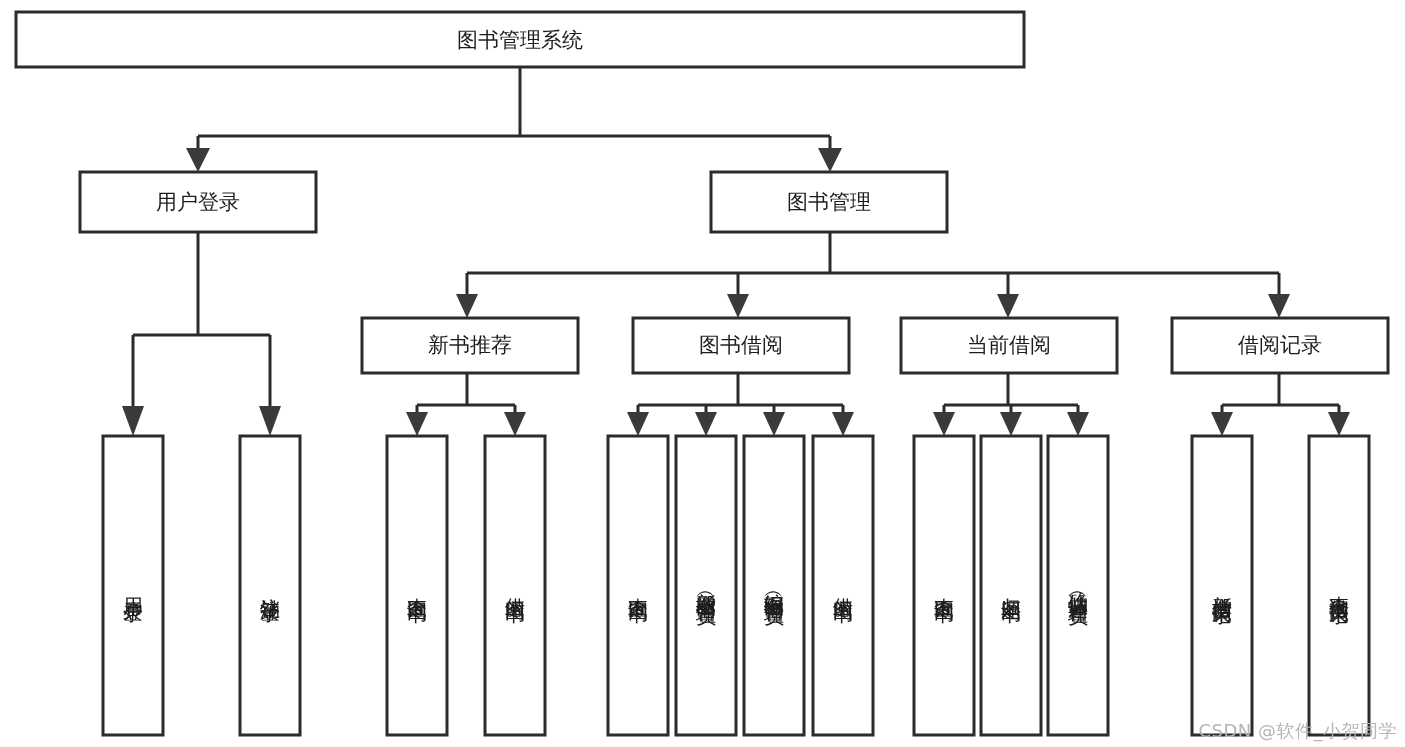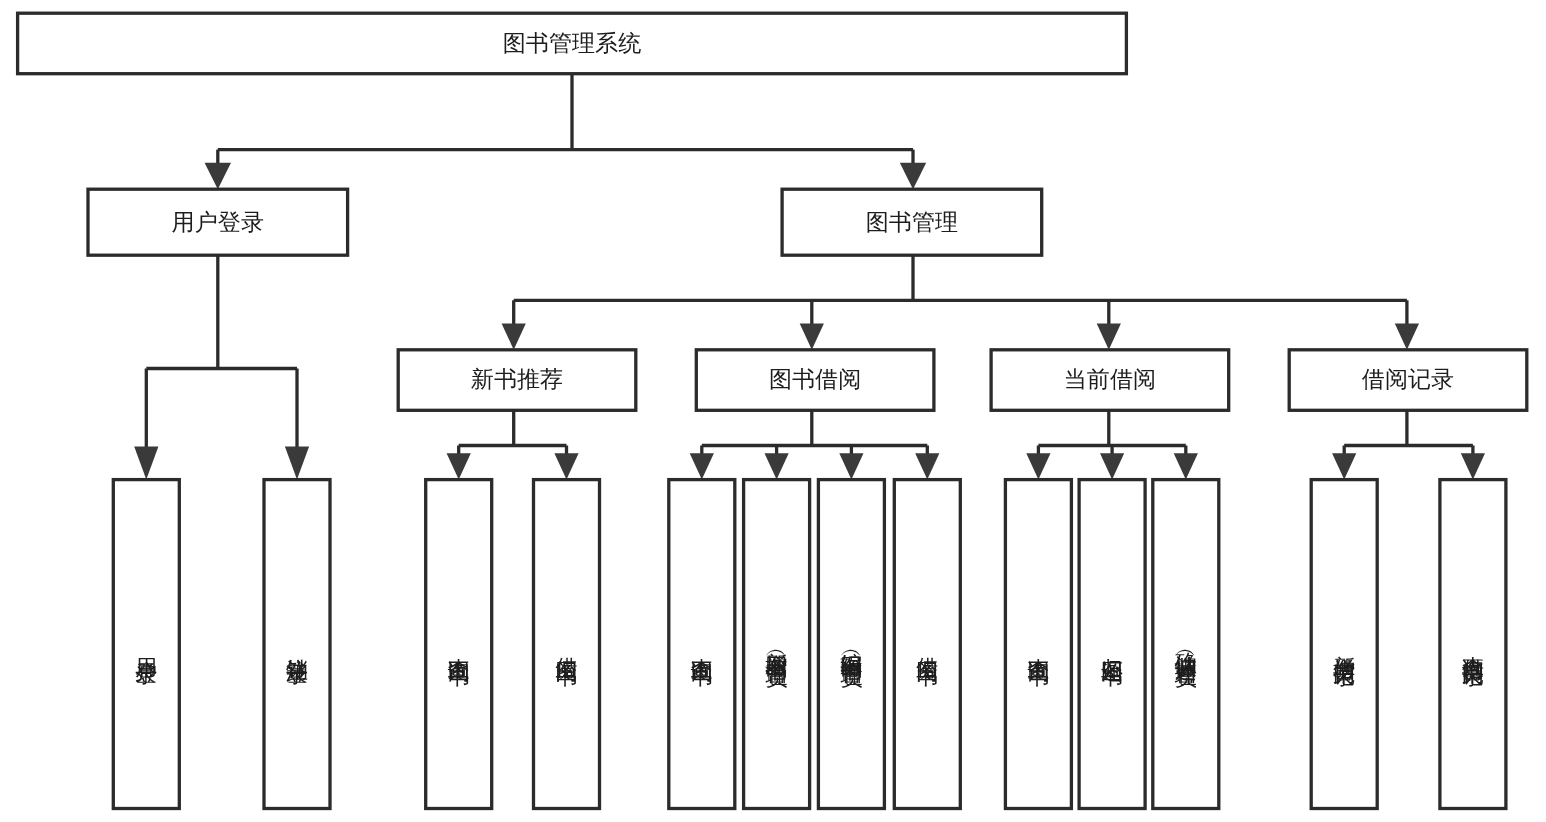--- a/index.html
+++ b/index.html
@@ -213,13 +213,14 @@
   <div class="leaf-label" style="left:744px; top:436px; width:60px; height:299px;">编辑图书（管理员）</div>
   <div class="leaf-label" style="left:813px; top:436px; width:60px; height:299px;">借阅图书</div>
 
   <div class="leaf-label" style="left:914px; top:436px; width:60px; height:299px;">查询图书</div>
   <div class="leaf-label" style="left:981px; top:436px; width:60px; height:299px;">归还图书</div>
   <div class="leaf-label" style="left:1048px; top:436px; width:60px; height:299px;">确认归还（管理员）</div>
 
   <div class="leaf-label" style="left:1192px; top:436px; width:60px; height:299px;">新增借阅记录</div>
   <div class="leaf-label" style="left:1309px; top:436px; width:60px; height:299px;">查询借阅记录</div>
 
+  <div class="watermark">CSDN @软件_小贺同学</div>
 </div>
 
 </body></html>

